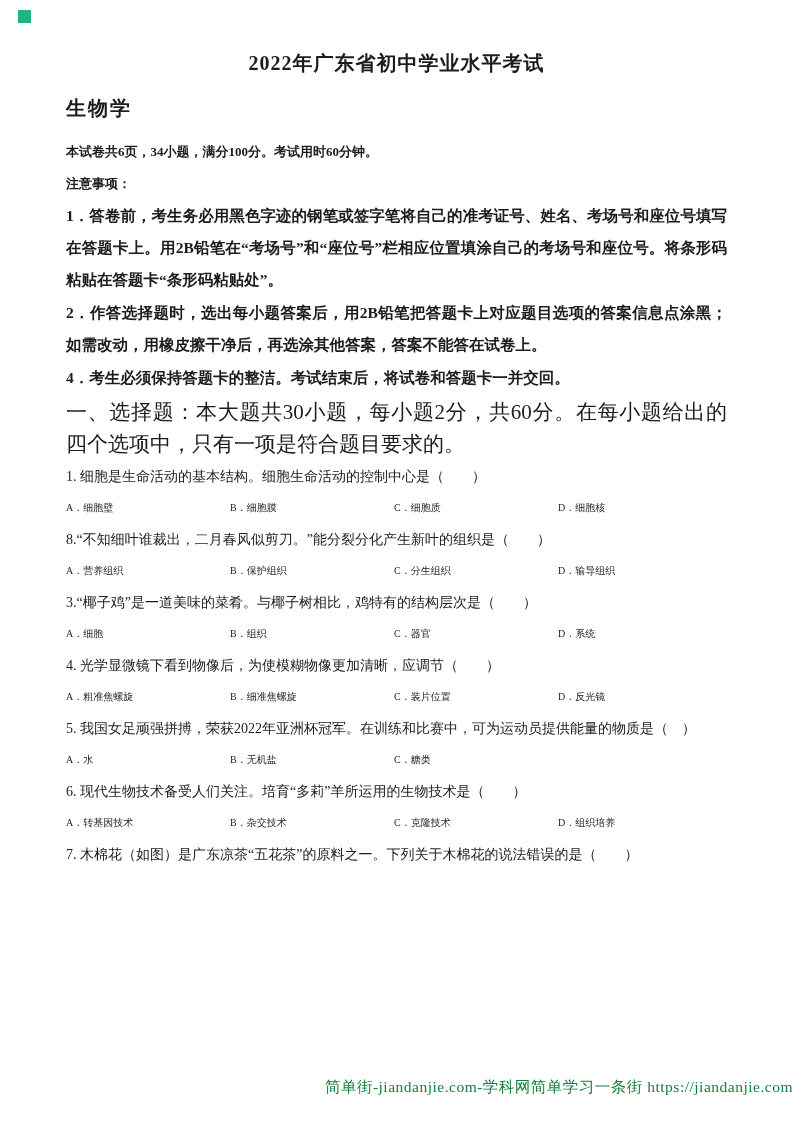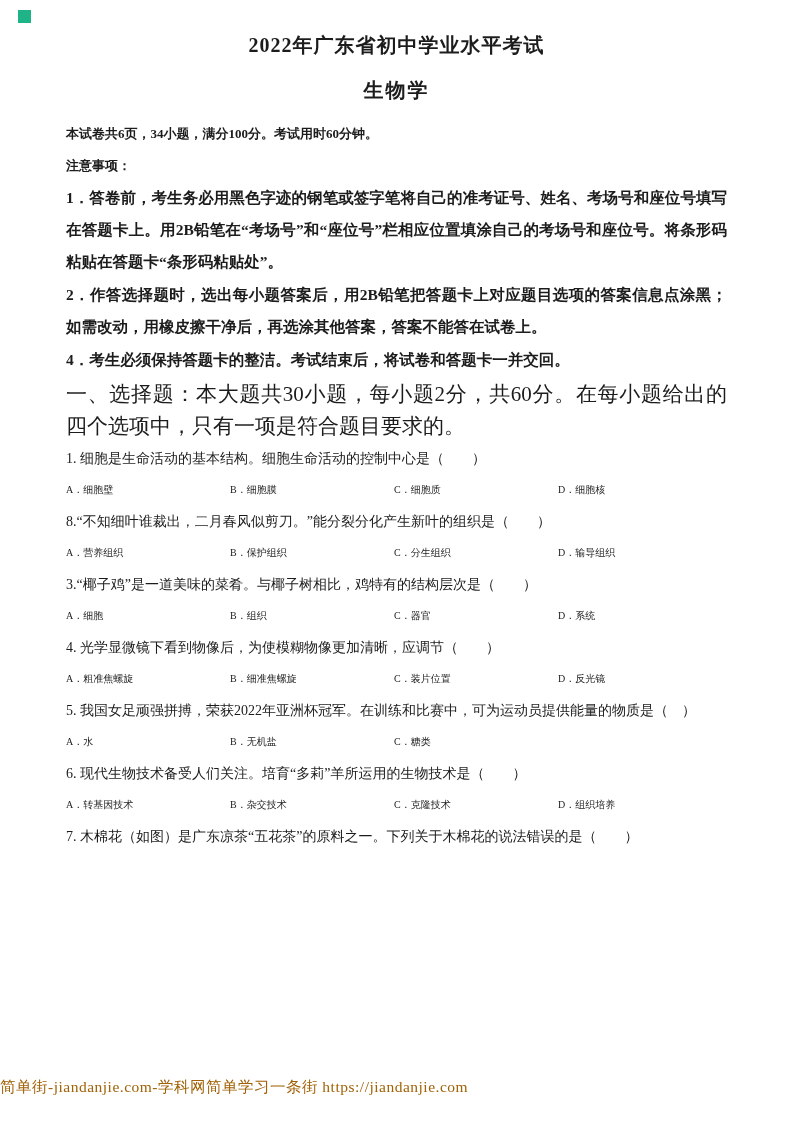--- a/index.html
+++ b/index.html
@@ -5,38 +5,38 @@
   * { margin: 0; padding: 0; box-sizing: border-box; }
   html, body { background: #ffffff; }
   body {
     width: 793px;
     height: 1122px;
     position: relative;
     overflow: hidden;
     font-family: "Liberation Serif", "DejaVu Serif", serif;
     color: #1c1c1c;
   }
-  .page { padding: 32px 66px 0 66px; }
+  .page { padding: 50px 66px 0 66px; }
   .corner-mark {
     position: absolute;
     left: 18px;
     top: 10px;
     width: 13px;
     height: 13px;
     background: #1fb487;
   }
   .title {
     text-align: center;
     font-size: 20px;
     font-weight: bold;
     letter-spacing: 1px;
     margin-bottom: 18px;
   }
   .subject {
-    text-align: center;
+    text-align: left;
     font-size: 20px;
     font-weight: bold;
     letter-spacing: 2px;
     margin-bottom: 14px;
   }
   .bold-line {
     font-size: 13px;
     font-weight: bold;
     line-height: 32px;
   }
@@ -65,22 +65,22 @@
     grid-template-columns: 164px 164px 164px 1fr;
     font-size: 10px;
     line-height: 31px;
     font-weight: normal;
   }
   .footer {
     position: absolute;
     left: 0;
     right: 0;
     bottom: 24px;
-    text-align: left;
-    color: #a16207;
+    text-align: right;
+    color: #15803d;
     font-size: 15.5px;
     letter-spacing: 0.5px;
   }
 </style>
 </head>
 <body>
 
 <div class="page">
 
   <div class="corner-mark"></div>

